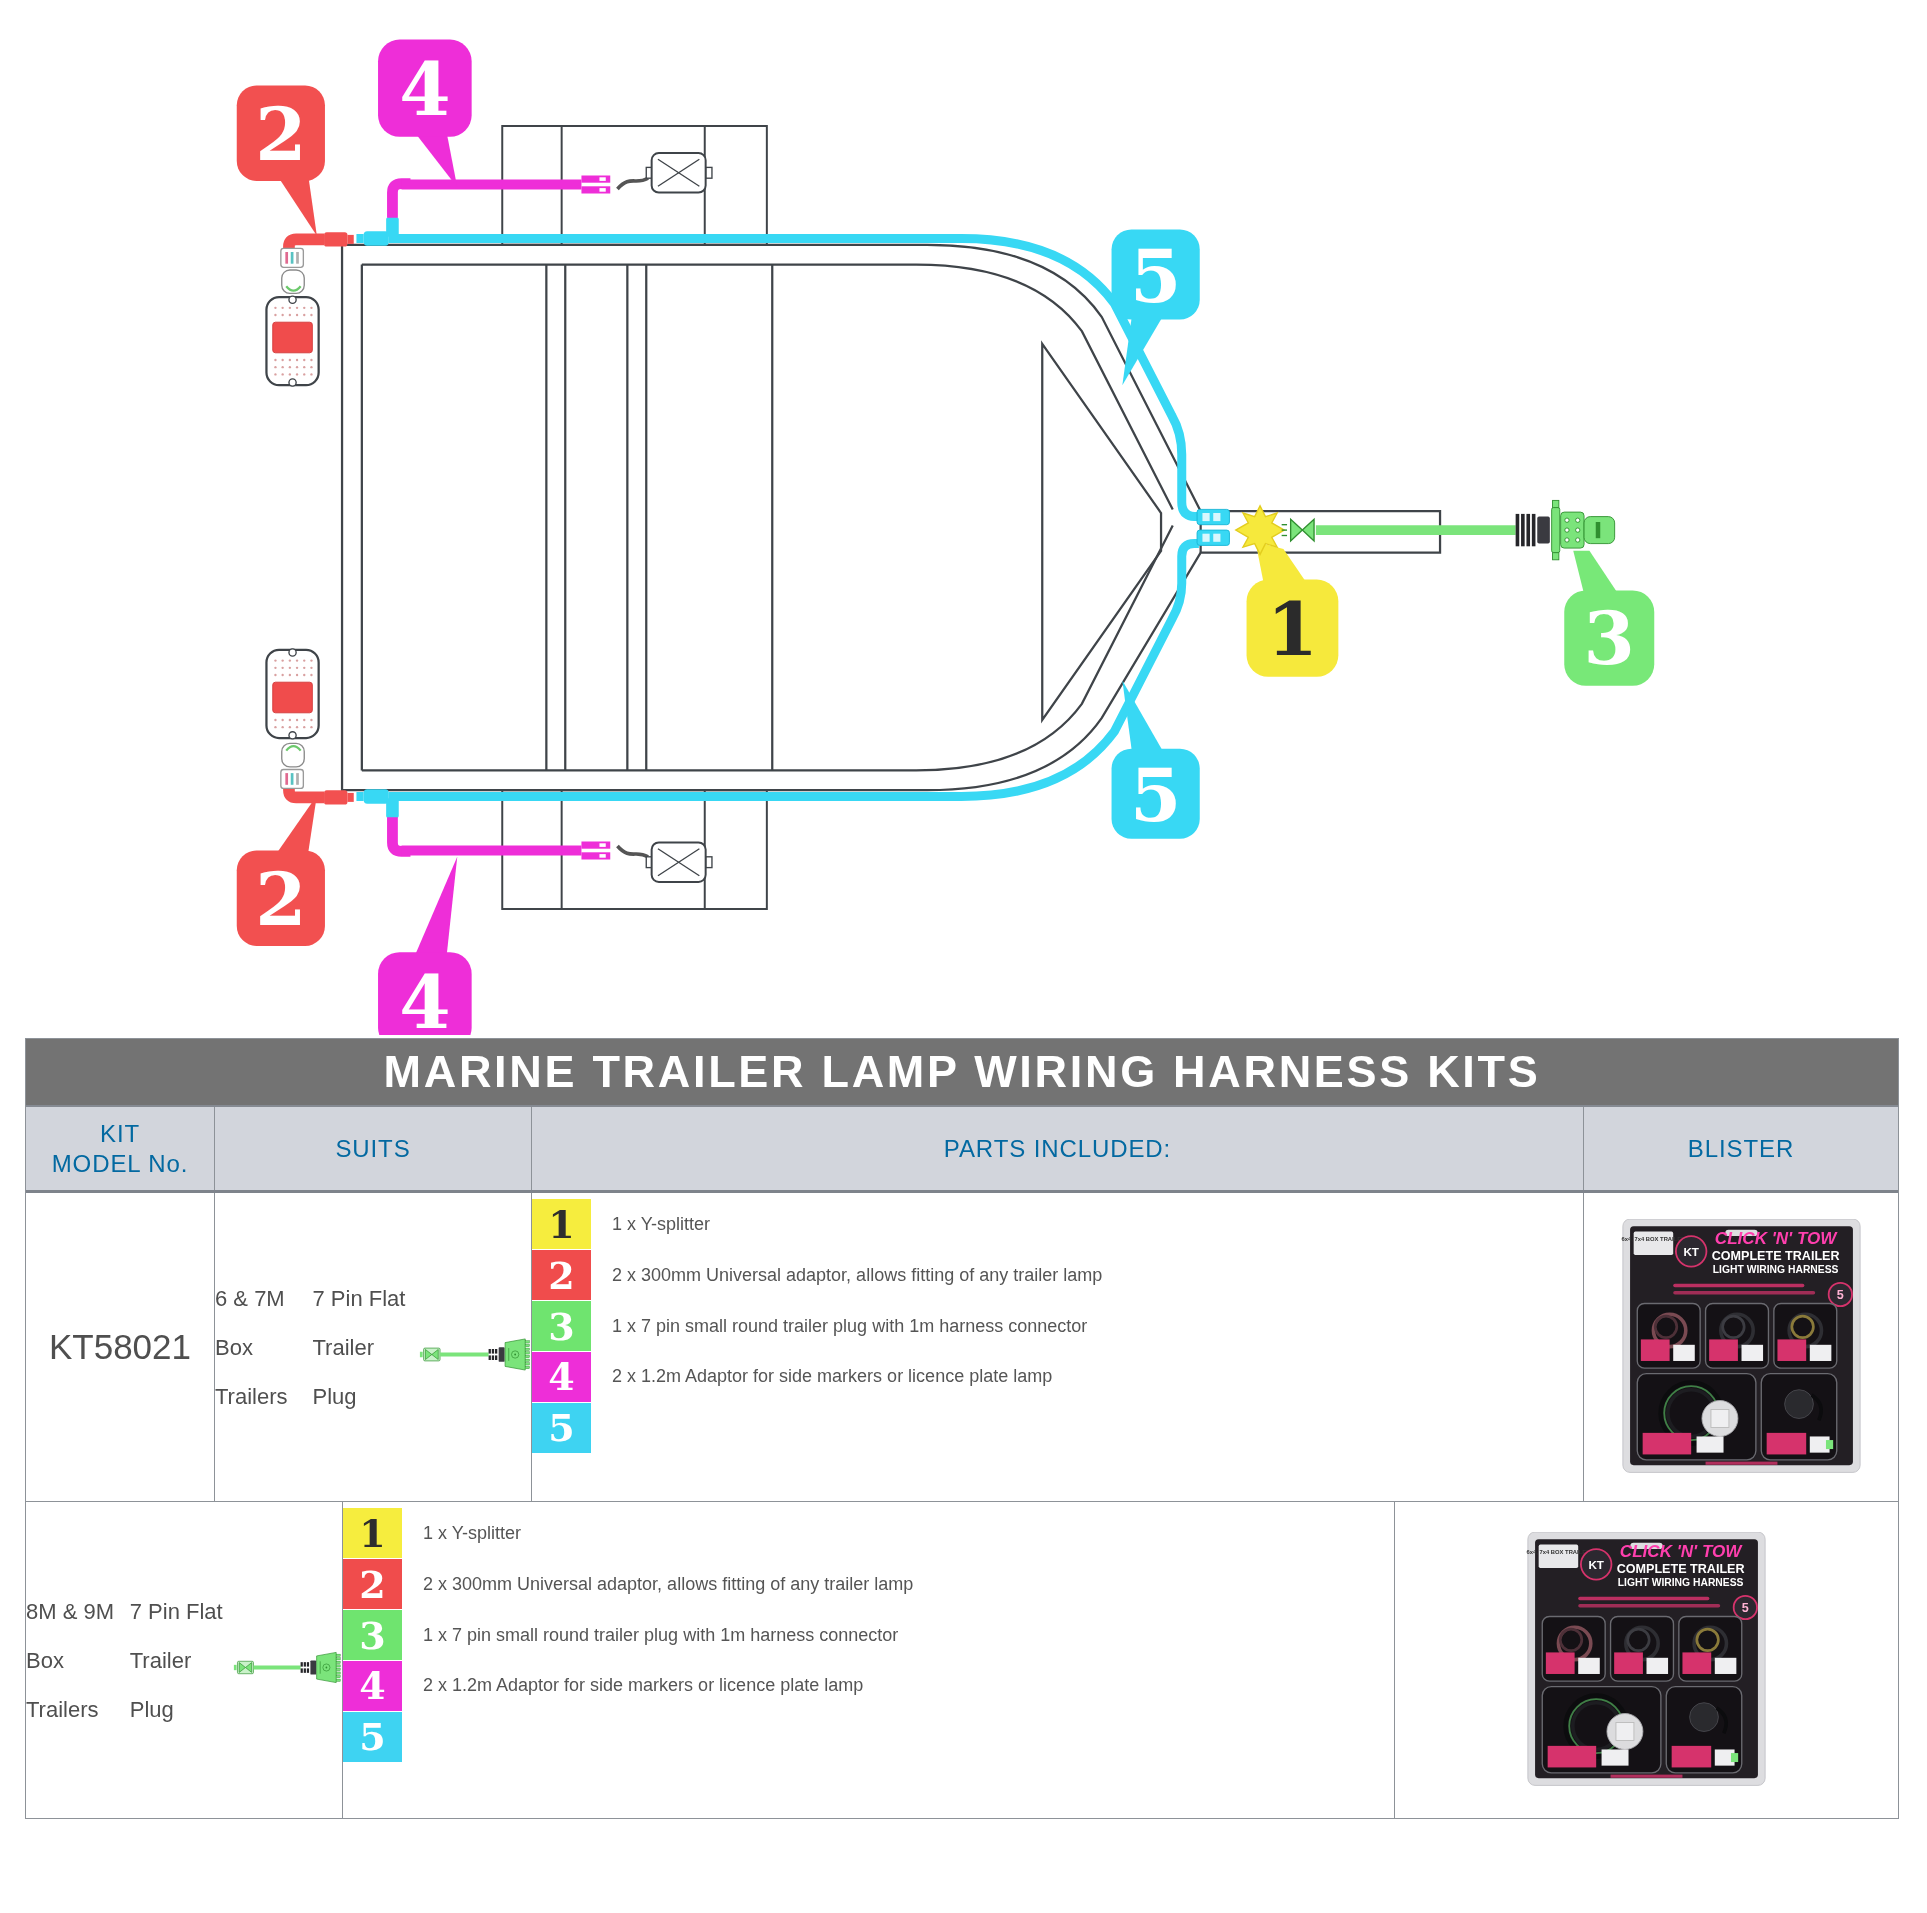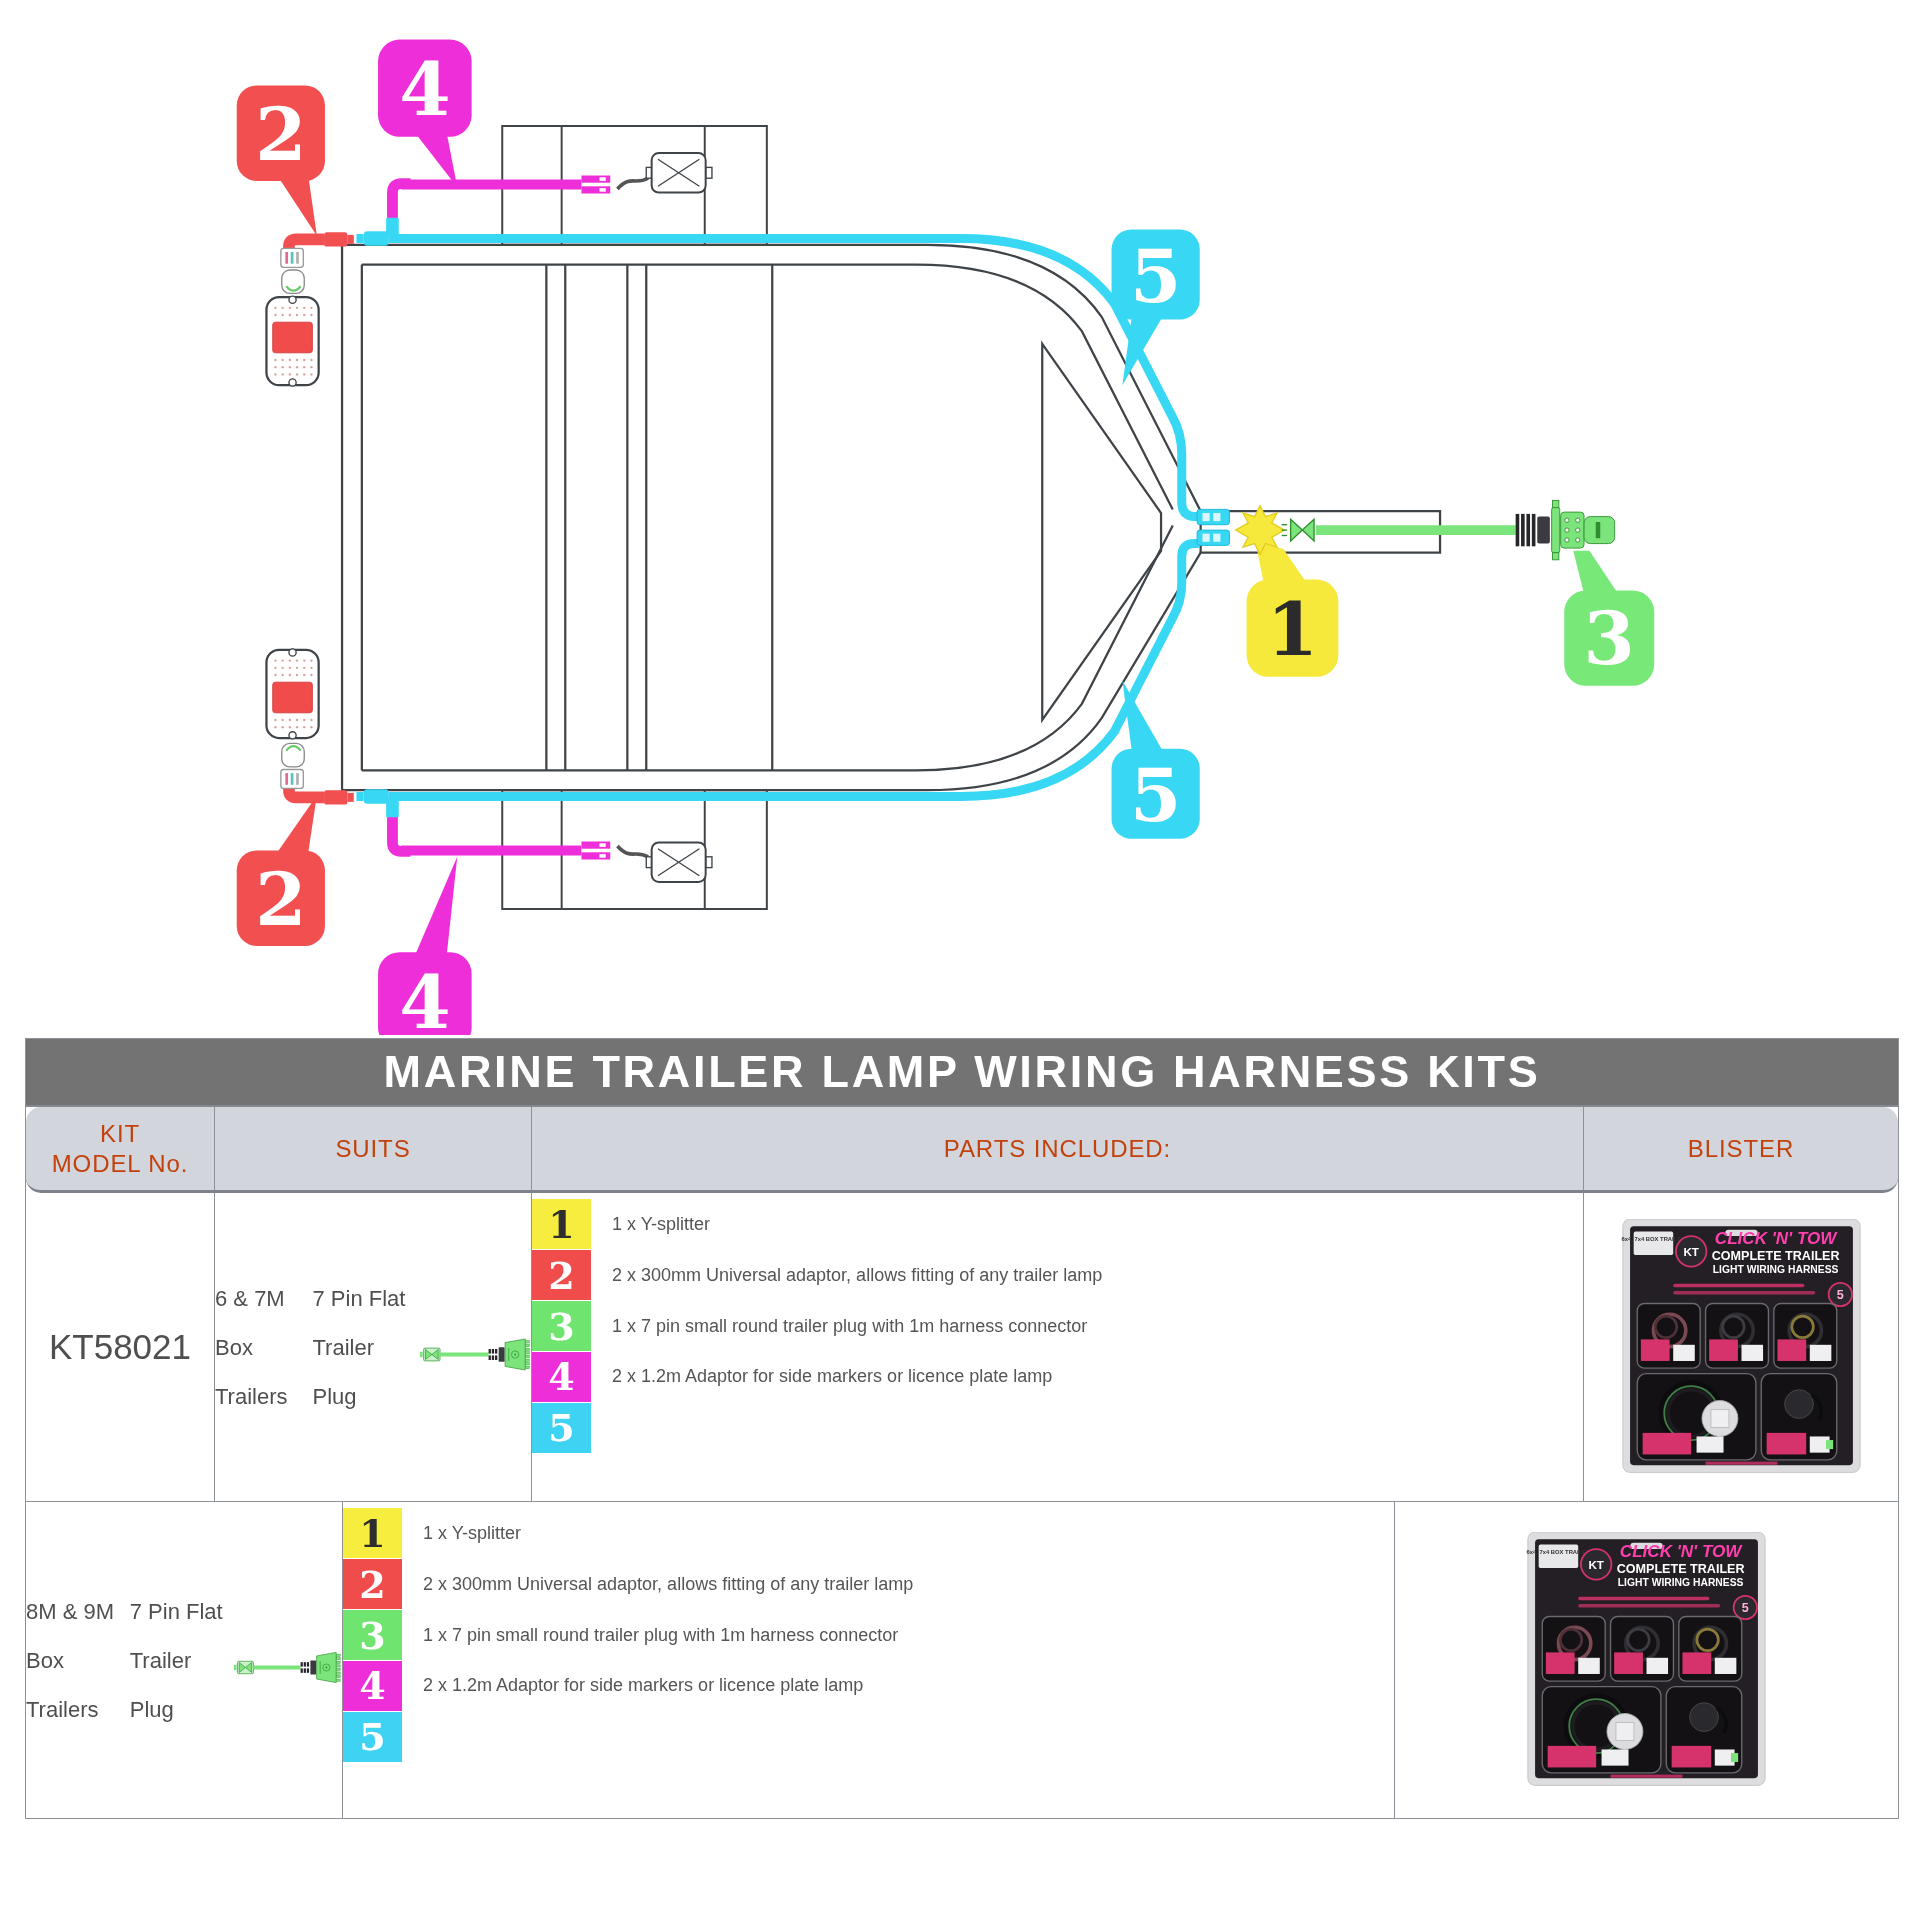--- a/index.html
+++ b/index.html
@@ -2,21 +2,21 @@
 <html style="font-size:14.4px"><head>
 <meta charset="utf-8">
 <style>
   html,body{margin:0;padding:0;background:#fff;}
   body{width:1927px;height:1914px;position:relative;font-family:"Liberation Sans",sans-serif;}
   #diagram{position:absolute;left:0;top:0;}
   .callout-num{font-family:"DejaVu Serif",serif;font-weight:bold;font-size:82px;}
   .tbl{position:absolute;left:25px;top:1038px;width:1872px;border:1.8px solid #8d9298;background:#fff;}
   .t-title{height:66px;background:#737373;border-bottom:2.7px solid #858a92;color:#fff;
            display:flex;align-items:center;justify-content:center;font-weight:bold;font-size:45px;letter-spacing:2.7px;}
-  .t-header{display:flex;height:83px;background:#d2d5dc;border-bottom:3.6px solid #7e838b;color:#c2410c;border-radius:15px;}
+  .t-header{display:flex;height:83px;background:#d2d5dc;border-bottom:3.6px solid #7e838b;color:#0369a1;}
   .th{display:flex;flex-direction:column;align-items:center;justify-content:center;font-size:24px;line-height:30px;letter-spacing:0.9px;}
   .c1{width:188px;}.c2{width:316px;}.c3{width:1051px;}.c4{flex:1;text-align:right;}
   .bR{border-right:1.8px solid #8d9298;}
   .t-row{display:flex;background:#fff;}
   .r1{height:308px;}
   .r2{height:316px;border-top:1.8px solid #8d9298;}
   .td{position:relative;}
   .model{display:flex;align-items:center;justify-content:center;font-size:35px;color:#4f4f4f;}
   .suits{display:flex;flex-direction:row;align-items:center;justify-content:flex-start;font-size:22px;color:#4f4f4f;}
   .suits .sline{line-height:49px;}

